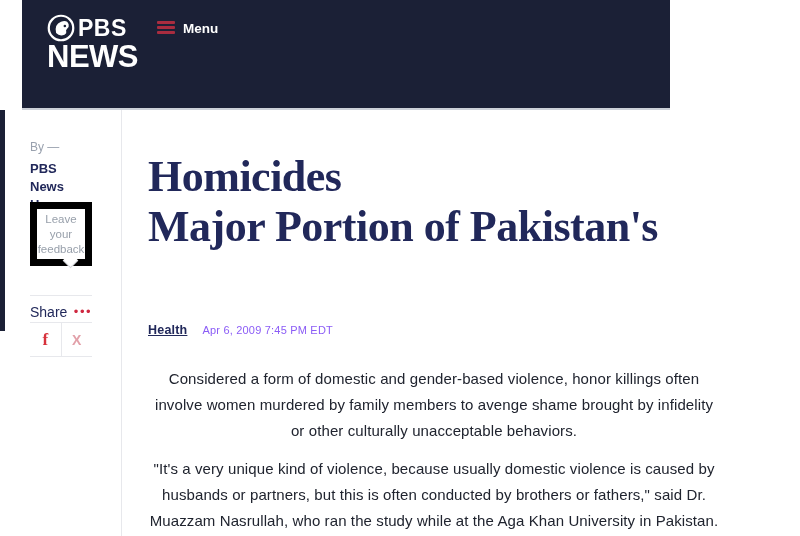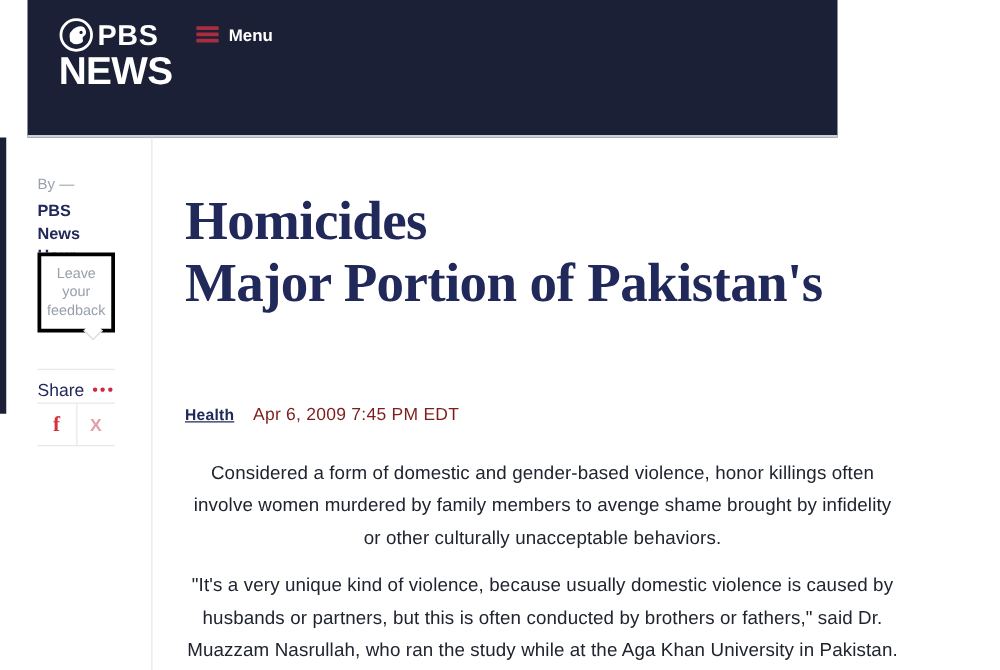--- a/index.html
+++ b/index.html
@@ -58,21 +58,21 @@
   
   .sidebar{position:absolute;left:30px;top:110px;width:62px;height:438px;}
   .by-label{position:absolute;top:30px;left:0;font-size:12px;color:var(--gray-text);}
   .author-link{
     position:absolute;top:50px;left:0;width:64px;
     font-size:13px;font-weight:bold;line-height:18px;color:var(--navy-text);
     cursor:pointer;text-decoration:none;
   }
   .feedback-bubble{
     position:absolute;top:92px;left:0;width:62px;height:64px;
-    border:3px solid #000000;background:#fff;cursor:pointer;
+    border:7px solid #000000;background:#fff;cursor:pointer;
     display:flex;align-items:center;justify-content:center;text-align:center;
   }
   .feedback-label{font-size:11.5px;line-height:15px;color:#98a0ab;}
   .bubble-tail{
     position:absolute;right:9px;bottom:-7px;width:11px;height:11px;
     background:#fff;transform:rotate(45deg);
     border-right:1px solid #d8dade;border-bottom:1px solid #d8dade;
   }
   .share-divider{position:absolute;top:185px;left:0;width:62px;height:1px;background:var(--divider);}
   .share-row{
@@ -103,21 +103,21 @@
   }
   .headline div{white-space:nowrap;}
   .meta-row{
     position:absolute;top:213px;left:0;
     display:flex;align-items:baseline;gap:15px;
   }
   .category-link{
     font-size:12.5px;font-weight:bold;color:var(--navy-text);
     text-decoration:underline;cursor:pointer;letter-spacing:.2px;
   }
-  .pub-date{font-size:14px;color:#7f1d1d;letter-spacing:.2px;}
+  .pub-date{font-size:11px;color:#8b5cf6;letter-spacing:.2px;}
   .body-copy{position:absolute;top:256px;left:0;width:572px;}
   .body-copy p{
     font-size:15px;line-height:26px;color:var(--body-text);
     margin:0 0 12px 0;letter-spacing:.1px;text-align:center;
   }
 </style>
 </head>
 <body>
 
 <header class="site-header">

